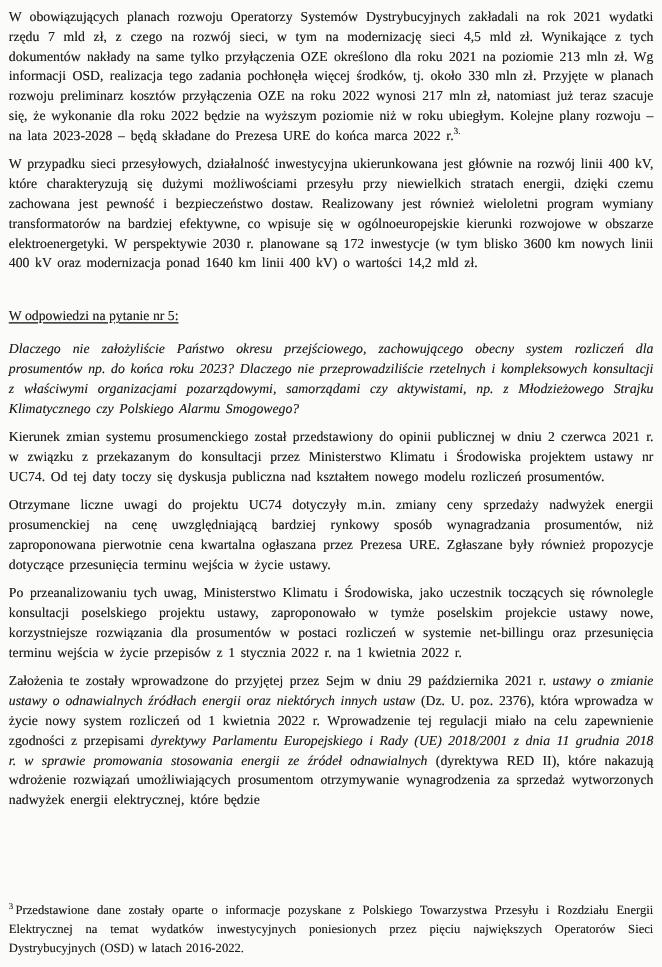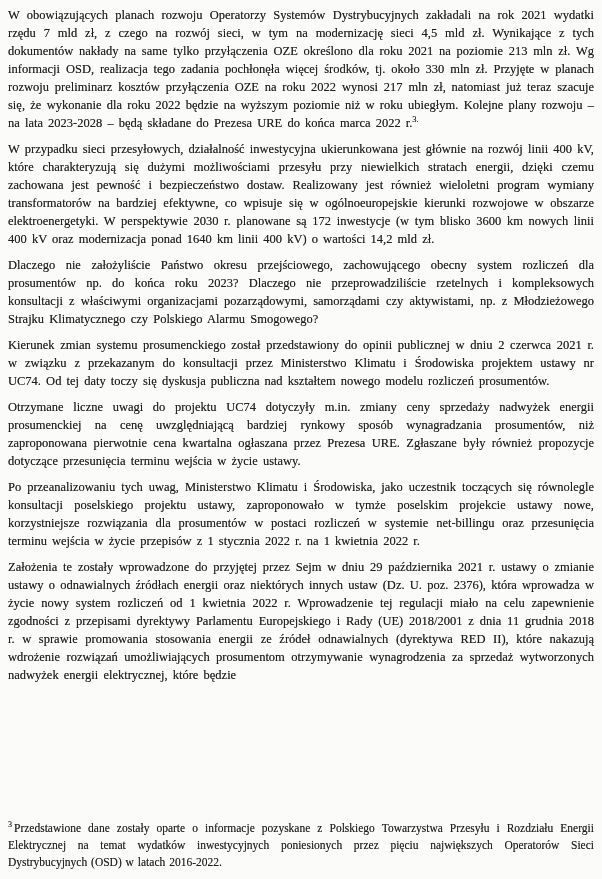--- a/index.html
+++ b/index.html
@@ -30,21 +30,21 @@
     text-shadow: 0 0 0.4px rgba(20,20,20,0.55);
   }
   .heading {
     font-size: 12.5px;
     line-height: 18px;
     margin-top: 22px;
     margin-bottom: 12px;
     text-shadow: 0 0 0.4px rgba(20,20,20,0.55);
   }
   .heading .u { text-decoration: underline; text-underline-offset: 2px; }
-  .italic { }
+  .italic { font-style: italic; }
   .underlined { text-underline-offset: 2px; }
   sup.fnref {
     font-size: 8.5px;
     line-height: 0;
     vertical-align: super;
   }
   .footnote {
     margin-top: auto;
     padding-top: 8px;
     font-size: 11.5px;
@@ -62,20 +62,21 @@
 </style>
 </head>
 <body>
 
 <div class="page">
 
   <p class="para"><span>W obowiązujących planach rozwoju Operatorzy Systemów Dystrybucyjnych zakładali na rok 2021 wydatki rzędu 7 mld zł, z czego na rozwój sieci, w tym na modernizację sieci 4,5 mld zł. Wynikające z tych dokumentów nakłady na same tylko przyłączenia OZE określono dla roku 2021 na poziomie 213 mln zł. Wg informacji OSD, realizacja tego zadania pochłonęła więcej środków, tj. około 330 mln zł. Przyjęte w planach rozwoju preliminarz kosztów przyłączenia OZE na roku 2022 wynosi 217 mln zł, natomiast już teraz szacuje się, że wykonanie dla roku 2022 będzie na wyższym poziomie niż w roku ubiegłym. Kolejne plany rozwoju – na lata 2023-2028 – będą składane do Prezesa URE do końca marca 2022 r.</span><sup class="fnref">3.</sup></p>
 
   <p class="para"><span>W przypadku sieci przesyłowych, działalność inwestycyjna ukierunkowana jest głównie na rozwój linii 400 kV, które charakteryzują się dużymi możliwościami przesyłu przy niewielkich stratach energii, dzięki czemu zachowana jest pewność i bezpieczeństwo dostaw. Realizowany jest również wieloletni program wymiany transformatorów na bardziej efektywne, co wpisuje się w ogólnoeuropejskie kierunki rozwojowe w obszarze elektroenergetyki. W perspektywie 2030 r. planowane są 172 inwestycje (w tym blisko 3600 km nowych linii 400 kV oraz modernizacja ponad 1640 km linii 400 kV) o wartości 14,2 mld zł.</span></p>
 
+  <p class="heading"><span class="u">W odpowiedzi na pytanie nr 5:</span></p>
 
   <p class="para italic"><span>Dlaczego nie założyliście Państwo okresu przejściowego, zachowującego obecny system rozliczeń dla prosumentów np. do końca roku 2023? Dlaczego nie przeprowadziliście rzetelnych i kompleksowych konsultacji z właściwymi organizacjami pozarządowymi, samorządami czy aktywistami, np. z Młodzieżowego Strajku Klimatycznego czy Polskiego Alarmu Smogowego?</span></p>
 
   <p class="para"><span>Kierunek zmian systemu prosumenckiego został przedstawiony do opinii publicznej w dniu 2 czerwca 2021 r. w związku z przekazanym do konsultacji przez Ministerstwo Klimatu i Środowiska projektem ustawy nr UC74. Od tej daty toczy się dyskusja publiczna nad kształtem nowego modelu rozliczeń prosumentów.</span></p>
 
   <p class="para"><span>Otrzymane liczne uwagi do projektu UC74 dotyczyły m.in. zmiany ceny sprzedaży nadwyżek energii prosumenckiej na cenę uwzględniającą bardziej rynkowy sposób wynagradzania prosumentów, niż zaproponowana pierwotnie cena kwartalna ogłaszana przez Prezesa URE. Zgłaszane były również propozycje dotyczące przesunięcia terminu wejścia w życie ustawy.</span></p>
 
   <p class="para"><span>Po przeanalizowaniu tych uwag, Ministerstwo Klimatu i Środowiska, jako uczestnik toczących się równolegle konsultacji poselskiego projektu ustawy, zaproponowało w tymże poselskim projekcie ustawy nowe, korzystniejsze rozwiązania dla prosumentów w postaci rozliczeń w systemie net-billingu oraz przesunięcia terminu wejścia w życie przepisów z 1 stycznia 2022 r. na 1 kwietnia 2022 r.</span></p>
 
   <p class="para"><span>Założenia te zostały wprowadzone do przyjętej przez Sejm w dniu 29 października 2021 r. </span><span class="italic">ustawy o zmianie ustawy o odnawialnych źródłach energii oraz niektórych innych ustaw</span><span> (Dz. U. poz. 2376), która wprowadza w życie nowy system rozliczeń od 1 kwietnia 2022 r. Wprowadzenie tej regulacji miało na celu zapewnienie zgodności z przepisami </span><span class="italic">dyrektywy Parlamentu Europejskiego i Rady (UE) 2018/2001 z dnia 11 grudnia 2018 r. w sprawie promowania stosowania energii ze źródeł odnawialnych</span><span> (dyrektywa RED II), które nakazują wdrożenie rozwiązań umożliwiających prosumentom </span><span class="underlined">otrzymywanie wynagrodzenia za</span><span> sprzedaż wytworzonych nadwyżek energii elektrycznej, które będzie</span></p>

